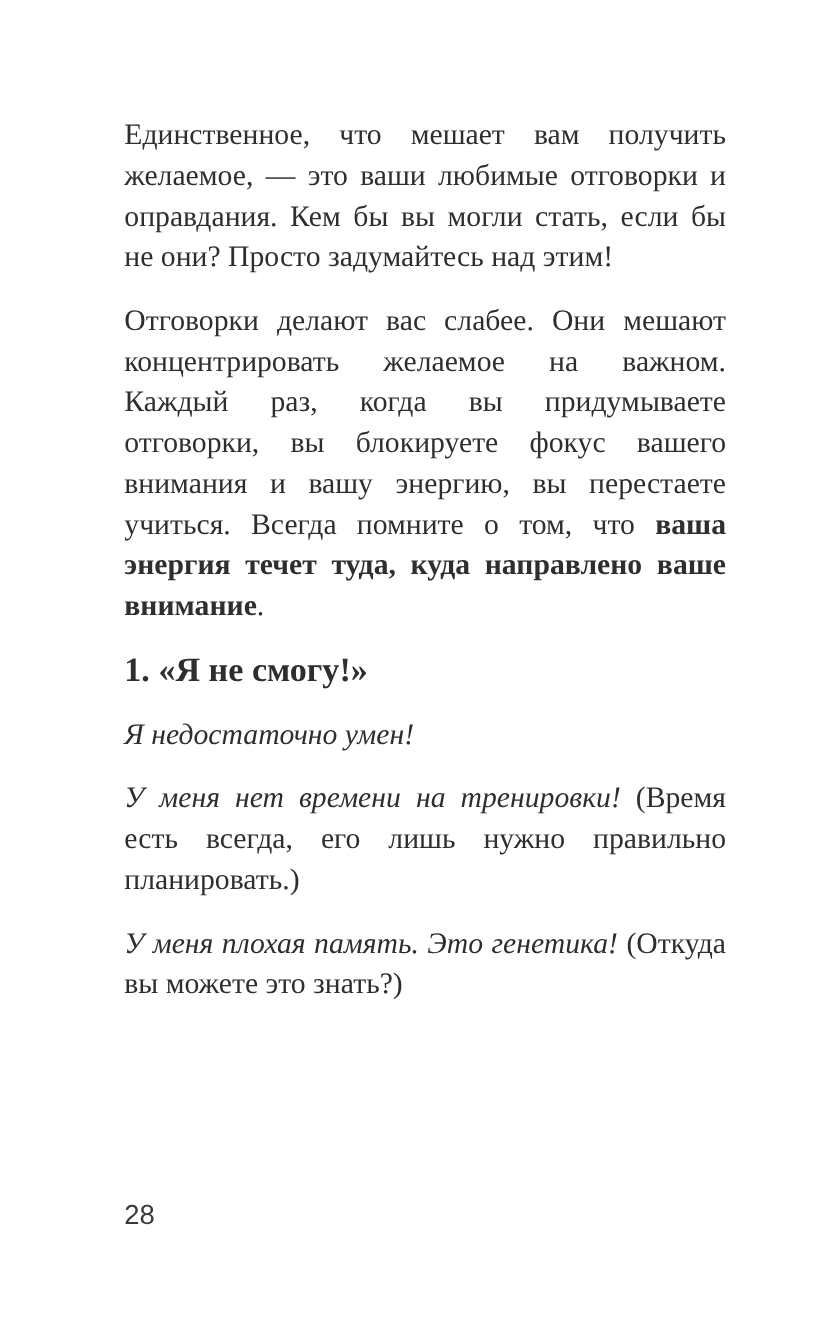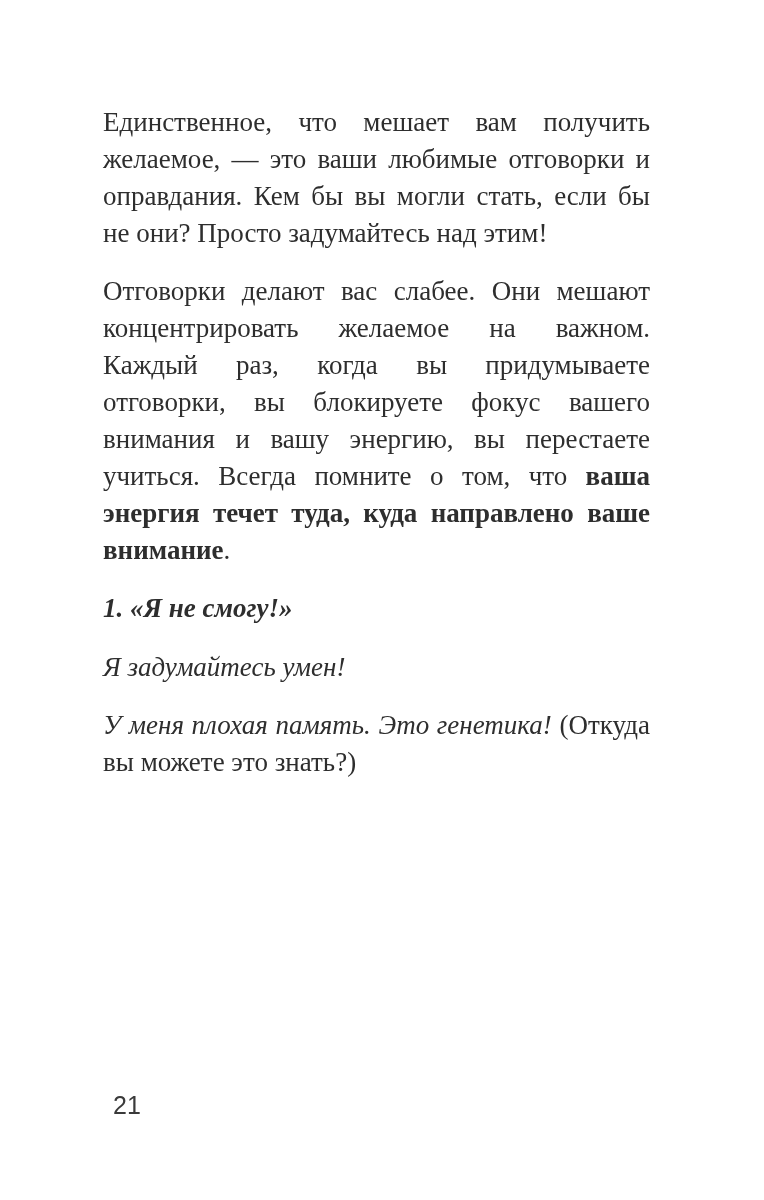--- a/index.html
+++ b/index.html
@@ -11,38 +11,37 @@
     position: relative;
     width: 764px;
     height: 1200px;
     background: #ffffff;
     overflow: hidden;
     font-family: "Liberation Serif", "DejaVu Serif", serif;
     color: #2e2e2e;
   }
   .text-block {
     position: absolute;
-    left: 103px;
+    left: 113px;
     top: 104px;
     width: 547px;
   }
   p.paragraph {
     margin: 0 0 21px 0;
     font-size: 27px;
     line-height: 37px;
     text-align: justify;
     text-justify: inter-word;
   }
   h2.heading {
     margin: 1px 0 22px 0;
-    font-size: 27px;
+    font-size: 31px;
     line-height: 37px;
     font-weight: bold;
     text-align: left;
-    font-style: italic;
   }
   .bold { font-weight: bold; }
   .italic { font-style: italic; }
   .page-number {
     position: absolute;
     left: 113px;
     top: 1090px;
     font-family: "Liberation Sans", "DejaVu Sans", sans-serif;
     font-size: 25px;
     line-height: 30px;
@@ -50,17 +49,18 @@
   }
 </style>
 </head>
 <body>
 
 <div class="page">
   <main class="text-block" id="content">
       <p class="paragraph"><span>Единственное, что мешает вам получить желаемое, — это ваши любимые отговорки и оправдания. Кем бы вы могли стать, если бы не они? Просто задумайтесь над этим!</span></p>
       <p class="paragraph"><span>Отговорки делают вас слабее. Они мешают концентрировать желаемое на важном. Каждый раз, когда вы придумываете отговорки, вы блокируете фокус вашего внимания и вашу энергию, вы перестаете учиться. Всегда помните о том, что </span><span class="bold">ваша энергия течет туда, куда направлено ваше внимание</span><span>.</span></p>
       <h2 class="heading"><span class="bold">1. «Я не смогу!»</span></h2>
-      <p class="paragraph"><span class="italic">Я задумайтесь умен!</span></p>
+      <p class="paragraph"><span class="italic">Я недостаточно умен!</span></p>
+      <p class="paragraph"><span class="italic">У меня нет времени на тренировки!</span><span> (Время есть всегда, его лишь нужно правильно планировать.)</span></p>
       <p class="paragraph"><span class="italic">У меня плохая память. Это генетика!</span><span> (Откуда вы можете это знать?)</span></p>
     </main>
-  <div class="page-number">21</div>
+  <div class="page-number">28</div>
 </div>
 
 </body></html>

